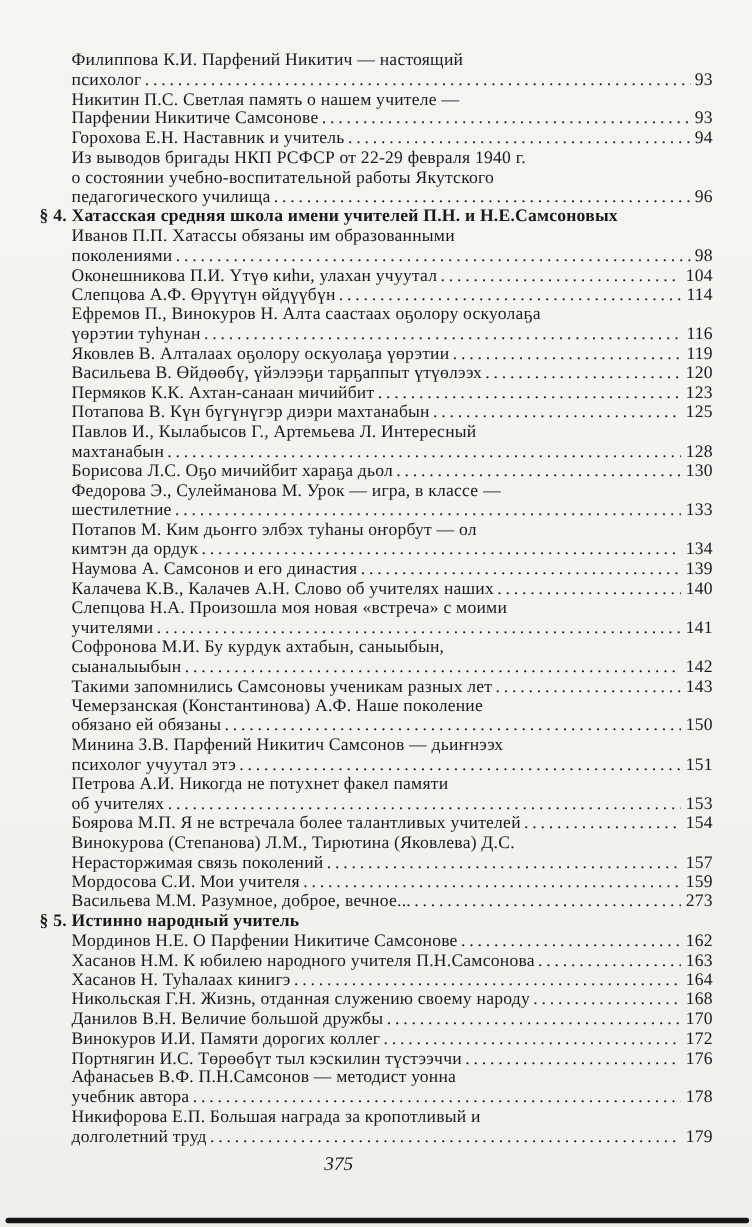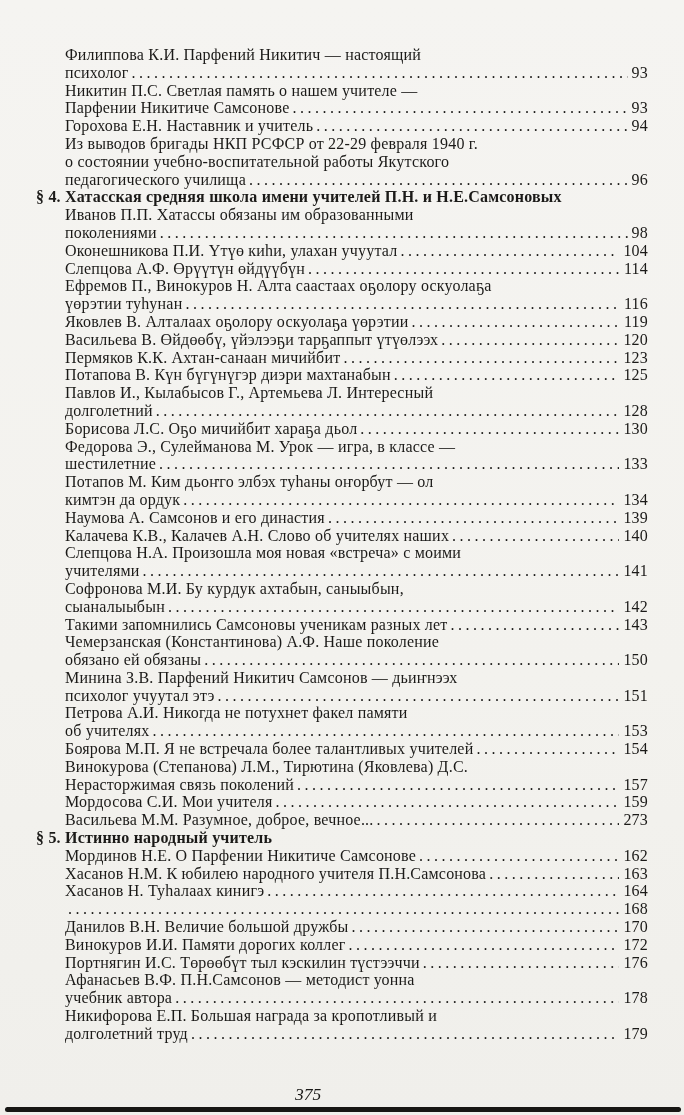--- a/index.html
+++ b/index.html
@@ -58,21 +58,21 @@
     content: "......................................................................................................................................................";
   }
   .pg {
     flex: 0 0 auto;
     text-align: center;
     white-space: nowrap;
   }
   .footer {
     position: absolute;
     left: 0;
-    top: 1084px;
+    top: 1048px;
     width: 616px;
     text-align: center;
     font-style: italic;
     font-size: 17.5px;
     color: #1b1a18;
   }
   .scan-line {
     position: absolute;
     left: 5px;
     bottom: 3px;
@@ -165,21 +165,21 @@
       </div>
       <div class="toc-line entry-line">
         <span class="t">Потапова В. Күн бүгүнүгэр диэри махтанабын</span>
         <span class="leader"></span>
         <span class="pg">125</span>
       </div>
       <div class="toc-line entry-line">
         <span class="t">Павлов И., Кылабысов Г., Артемьева Л. Интересный</span>
       </div>
       <div class="toc-line entry-line">
-        <span class="t">долголетний</span>
+        <span class="t">махтанабын</span>
         <span class="leader"></span>
         <span class="pg">128</span>
       </div>
       <div class="toc-line entry-line">
         <span class="t">Борисова Л.С. Оҕо мичийбит хараҕа дьол</span>
         <span class="leader"></span>
         <span class="pg">130</span>
       </div>
       <div class="toc-line entry-line">
         <span class="t">Федорова Э., Сулейманова М. Урок — игра, в классе —</span>
@@ -287,20 +287,21 @@
         <span class="t">Хасанов Н.М. К юбилею народного учителя П.Н.Самсонова</span>
         <span class="leader"></span>
         <span class="pg">163</span>
       </div>
       <div class="toc-line entry-line">
         <span class="t">Хасанов Н. Туһалаах кинигэ</span>
         <span class="leader"></span>
         <span class="pg">164</span>
       </div>
       <div class="toc-line entry-line">
+        <span class="t">Никольская Г.Н. Жизнь, отданная служению своему народу</span>
         <span class="leader"></span>
         <span class="pg">168</span>
       </div>
       <div class="toc-line entry-line">
         <span class="t">Данилов В.Н. Величие большой дружбы</span>
         <span class="leader"></span>
         <span class="pg">170</span>
       </div>
       <div class="toc-line entry-line">
         <span class="t">Винокуров И.И. Памяти дорогих коллег</span>

